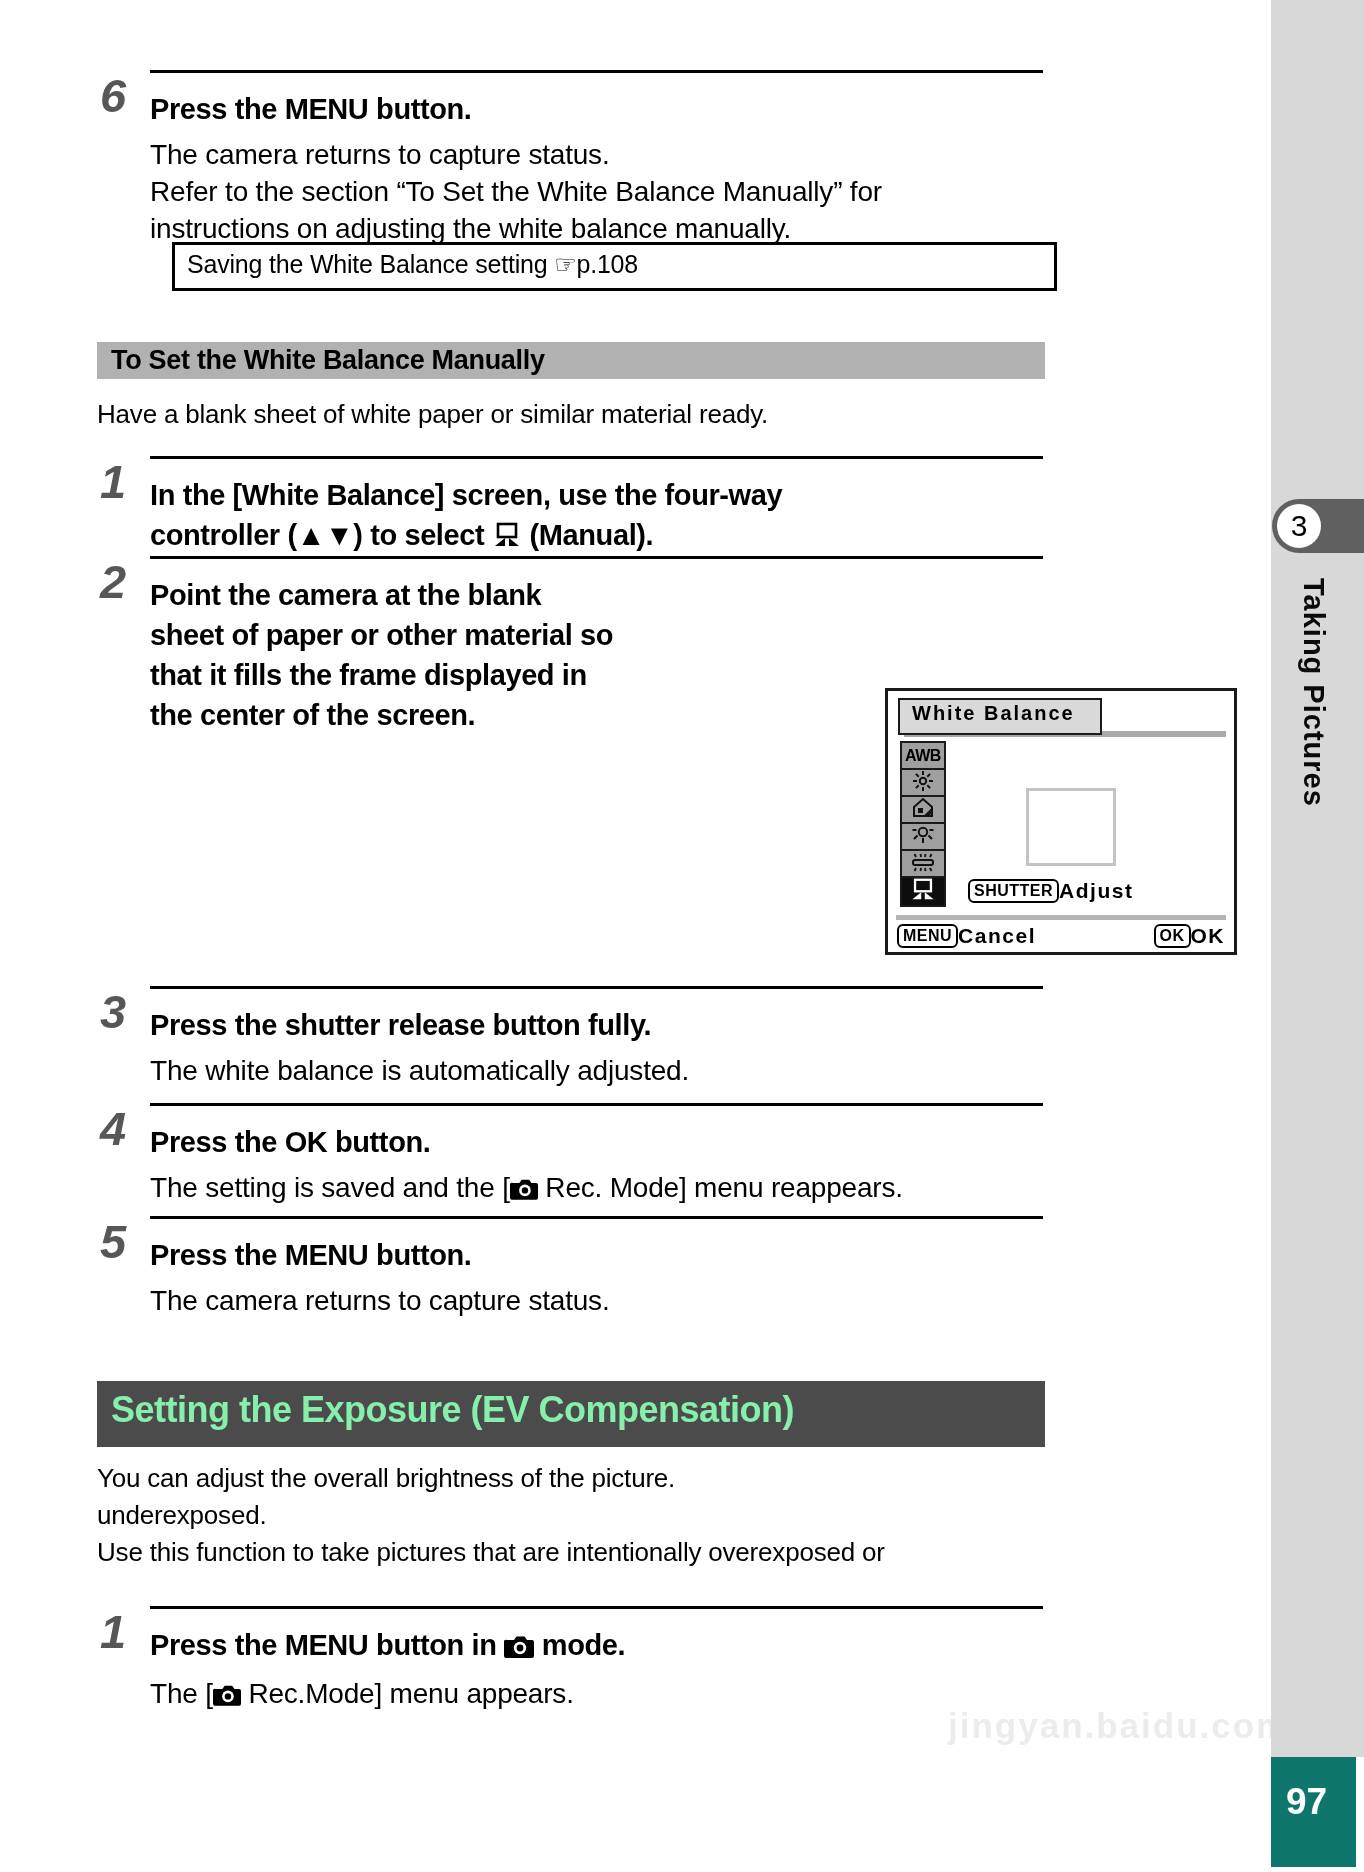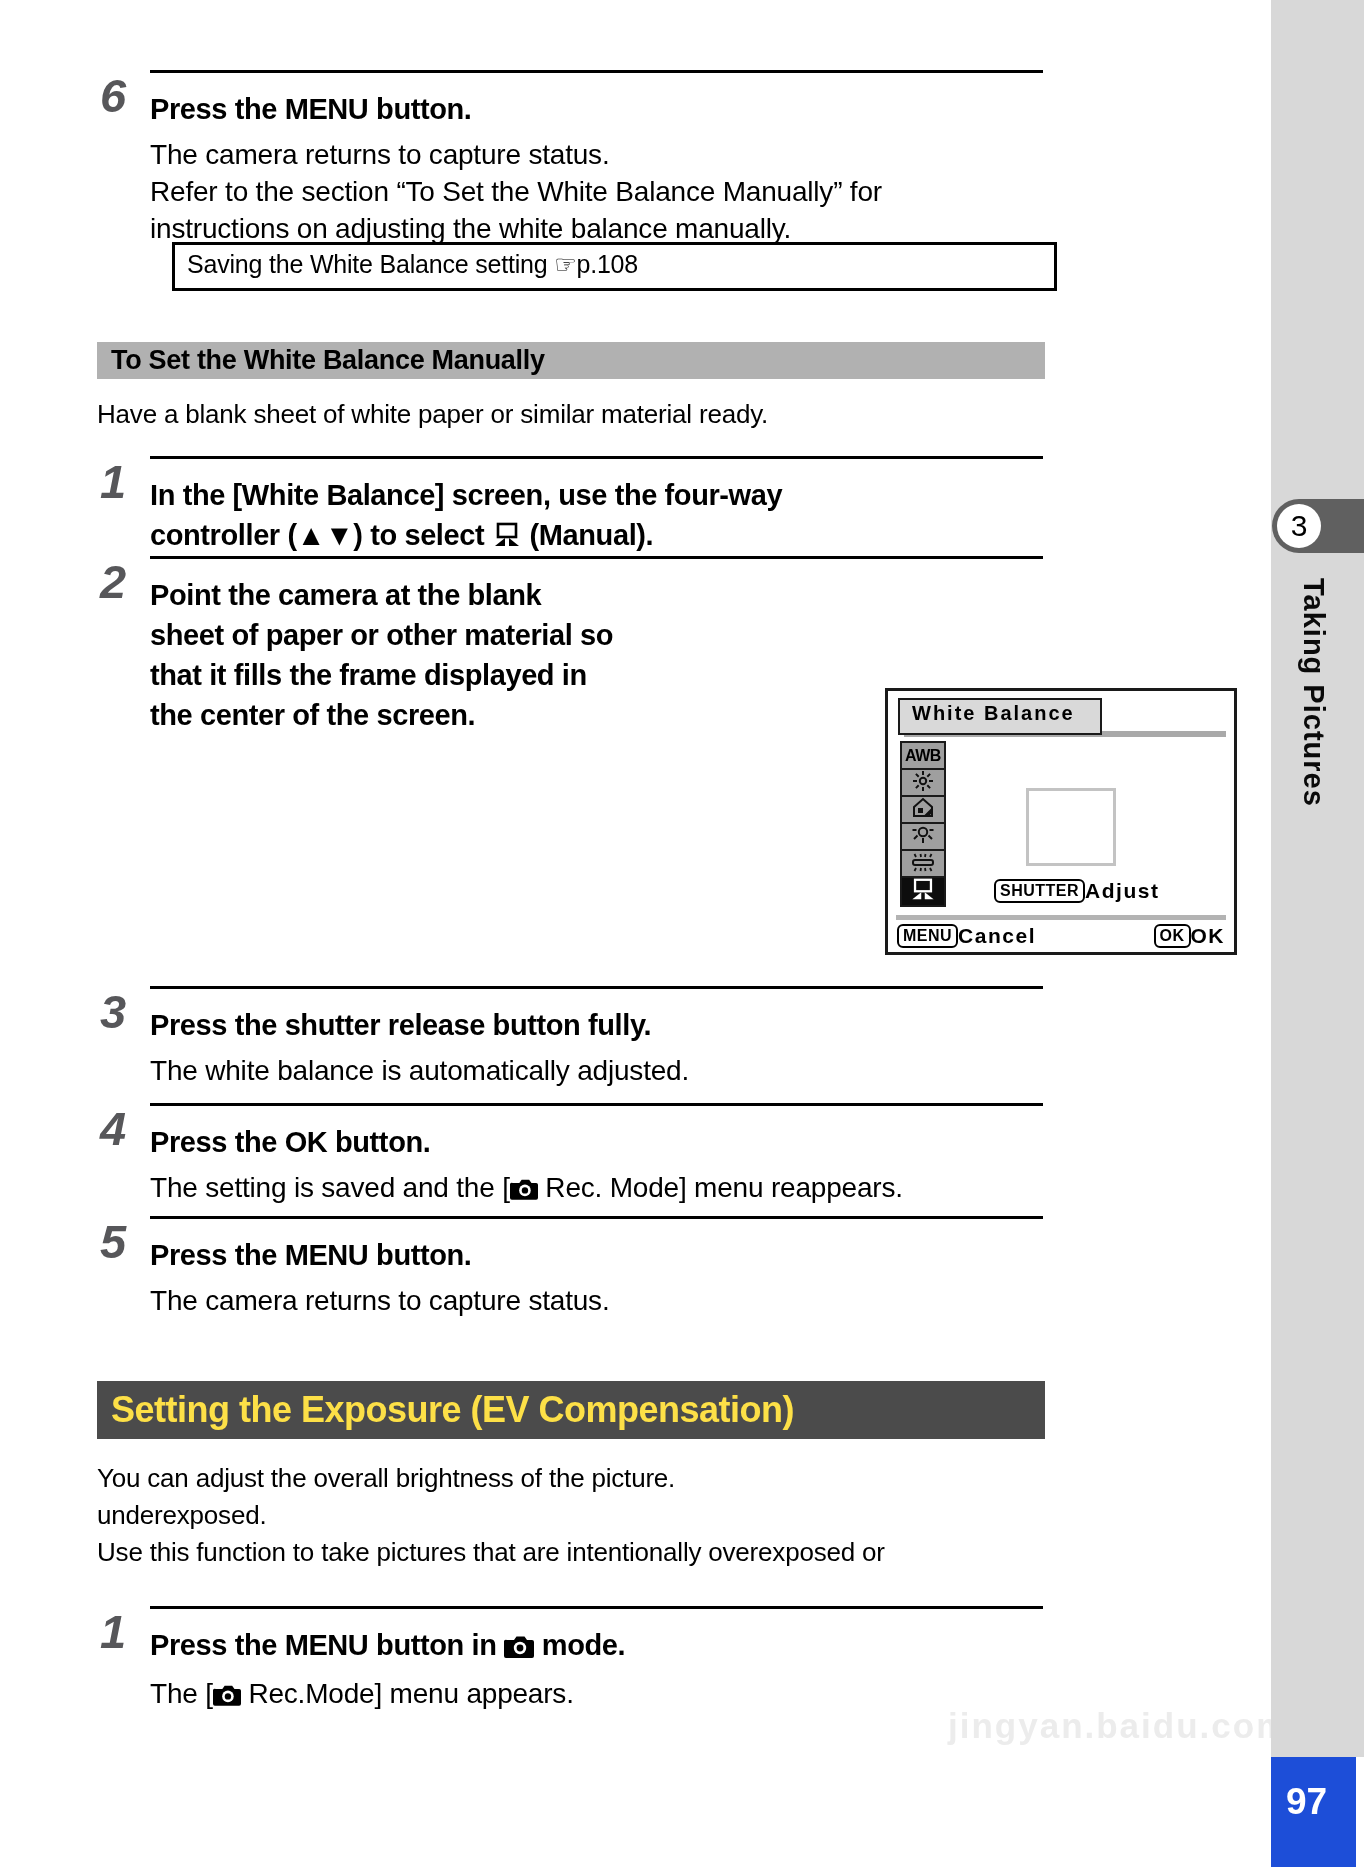--- a/index.html
+++ b/index.html
@@ -27,22 +27,22 @@
   }
 
   
   .sub-header{
     position:absolute; left:97px; top:342px; width:948px; height:37px;
     background:#b1b1b1; font-weight:bold; font-size:27px; line-height:37px;
     padding-left:14px; box-sizing:border-box; letter-spacing:-0.3px;
   }
   .intro{position:absolute; left:97px; font-size:26px; letter-spacing:-0.2px; line-height:37px;}
   .dark-header{
-    position:absolute; left:97px; top:1381px; width:948px; height:58px;
-    background:#4b4b4b; color:#fde047; font-weight:bold; font-size:36px; line-height:58px;
+    position:absolute; left:97px; top:1381px; width:948px; height:66px;
+    background:#4b4b4b; color:#86efac; font-weight:bold; font-size:36px; line-height:58px;
     padding-left:14px; box-sizing:border-box; letter-spacing:-0.5px;
   }
 
   
   .wb-screen{
     position:absolute; left:885px; top:688px; width:352px; height:267px;
     border:3px solid #1a1a1a; background:#fff; box-sizing:border-box;
   }
   .wb-tab{
     position:absolute; left:10px; top:7px; width:204px; height:37px;
@@ -51,21 +51,21 @@
   }
   .wb-tab-shadow{position:absolute; left:16px; top:40px; width:322px; height:6px; background:#a9a9a9;}
   .wb-cells{position:absolute; left:12px; top:52px; width:46px;}
   .wb-cell{
     width:46px; height:29px; background:#9f9f9f; border:2px solid #1a1a1a;
     box-sizing:border-box; margin-top:-2px; display:flex; align-items:center; justify-content:center;
     font-weight:bold; font-size:16px; letter-spacing:-0.5px;
   }
   .wb-cell.selected{background:#0d0d0d; height:31px;}
   .wb-frame{position:absolute; left:138px; top:97px; width:84px; height:72px; border:3px solid #c3c3c3;}
-  .wb-adjust-row{position:absolute; left:78px; top:188px; font-weight:bold; font-size:21px; letter-spacing:1.5px;padding-left:28px;}
+  .wb-adjust-row{position:absolute; left:52px; top:188px; font-weight:bold; font-size:21px; letter-spacing:1.5px;padding-left:28px;}
   .wb-divider{position:absolute; left:8px; top:224px; width:330px; height:5px; background:#b3b3b3;}
   .wb-bottom{
     position:absolute; left:9px; top:233px; width:328px; display:flex; justify-content:space-between;
     font-weight:bold; font-size:21px; letter-spacing:1.5px;gap:24px;
   }
   .badge{
     display:inline-block; border:2px solid #000; border-radius:6px; background:#fff;
     font-weight:bold; font-size:16px; letter-spacing:0.5px; padding:1px 4px; vertical-align:2px;
   }
 
@@ -76,21 +76,21 @@
     background:#606060; border-radius:27px 0 0 27px;
   }
   .chapter-circle{
     position:absolute; left:5px; top:5px; width:44px; height:44px; border-radius:50%;
     background:#fff; color:#000; font-size:30px; line-height:44px; text-align:center;
   }
   .chapter-label{
     position:absolute; left:1297px; top:578px; writing-mode:vertical-rl;
     font-weight:bold; font-size:29px; letter-spacing:1px; color:#0a0a0a;
   }
-  .page-box{position:absolute; left:1271px; top:1757px; width:85px; height:110px; background:#1d4ed8;}
+  .page-box{position:absolute; left:1271px; top:1757px; width:85px; height:110px; background:#0f766e;}
   .page-num{color:#fff; font-weight:bold; font-size:37px; padding:24px 0 0 15px;}
 
   
   .watermark{position:absolute; left:948px; top:1694px; color:#ececec; font-weight:bold; line-height:1;}
   .wm-row1{font-size:54px; letter-spacing:1px; display:flex; align-items:center;}
   .wm-row2{font-size:35px; letter-spacing:2px; margin-top:14px;}
 
   .icon-inline{vertical-align:-3px;}
   .nowrap{white-space:nowrap;}
 </style>

